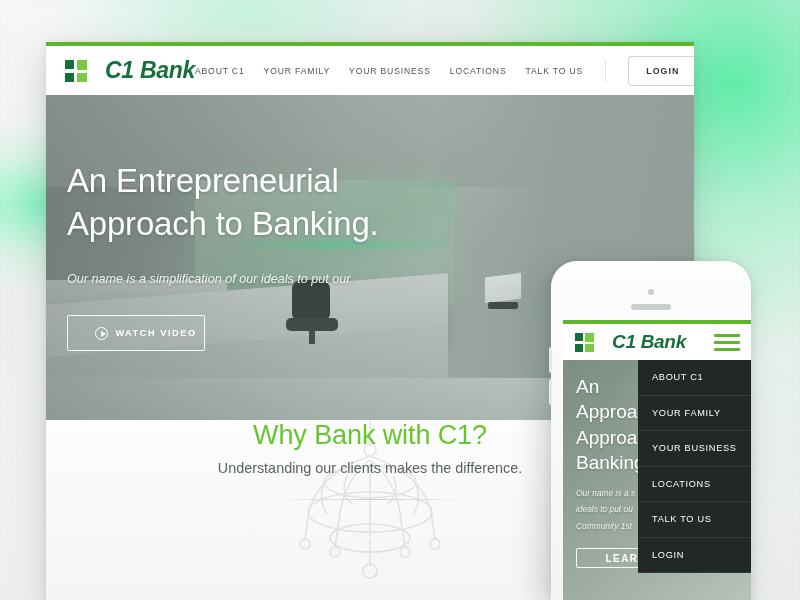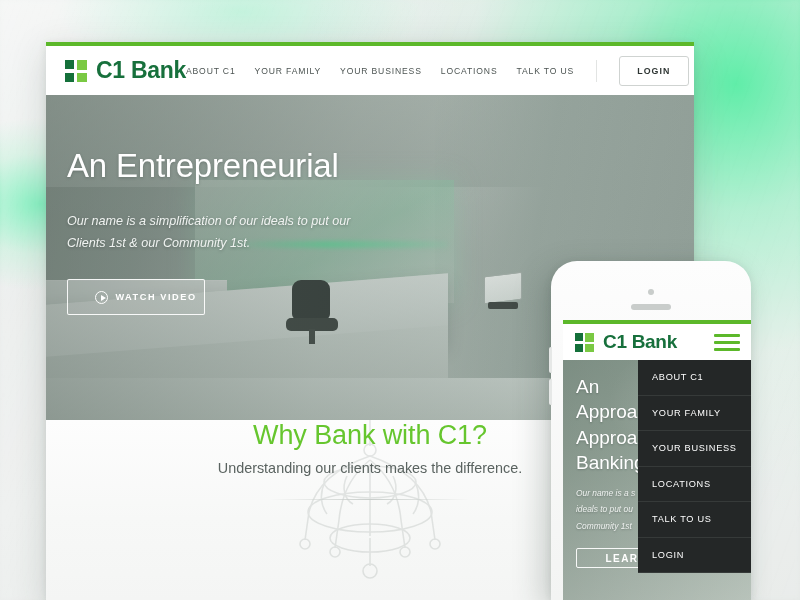--- a/index.html
+++ b/index.html
@@ -53,21 +53,21 @@
 
   
   #desktop-header {
     height: 49px;
     background: #fff;
     display: flex;
     align-items: center;
     padding: 0 16px 0 19px;
   }
 
-  .logo-lockup { display: flex; align-items: center; gap: 9px; }
+  .logo-lockup { display: flex; align-items: center; gap: 18px; font-style: italic; }
   .logo-mark {
     width: 22px; height: 22px;
     display: grid;
     grid-template-columns: 9px 10px;
     grid-template-rows: 10px 9px;
     gap: 3px;
   }
   .lm-a { background: #14703a; grid-row: 1 / span 2; height: 22px; position: relative; }
   .lm-a::after{
     content:""; position:absolute; left:0; top:9px; width:100%; height:4px; background:#ffffff;
@@ -201,20 +201,21 @@
     padding: 50px 0 0 21px;
   }
   #hero-title {
     font-size: 33px;
     font-weight: 300;
     line-height: 1.30;
     color: #ffffff;
     letter-spacing: -0.2px;
     text-shadow: 0 1px 3px rgba(40,50,45,0.28);
     max-width: 430px;
+    margin-top: 15px;
   }
   #hero-sub {
     margin-top: 23px;
     font-size: 12.6px;
     font-style: italic;
     line-height: 1.72;
     color: #f0f3f1;
     text-shadow: 0 1px 3px rgba(40,50,45,0.35);
     max-width: 340px;
   }
@@ -440,24 +441,24 @@
       <div class="hp-monitor">
         <div class="hp-monitor-screen"></div>
         <div class="hp-monitor-base"></div>
       </div>
     </div>
     <div id="hero-tint"></div>
 
     <div id="hero-content">
       <h1 id="hero-title">
         <span>An Entrepreneurial</span><br>
+        <span>Approach to Banking.</span>
       </h1>
       <p id="hero-sub">
         <span>Our name is a simplification of our ideals to put our</span><br>
-        <span>Clients 1st &amp; our Community 1st.</span>
       </p>
       <div id="hero-buttons">
         <div class="hero-btn" id="watch-video-button">
           <span class="play-glyph"></span>
           <span>WATCH VIDEO</span>
         </div>
       </div>
     </div>
   </div>
 

